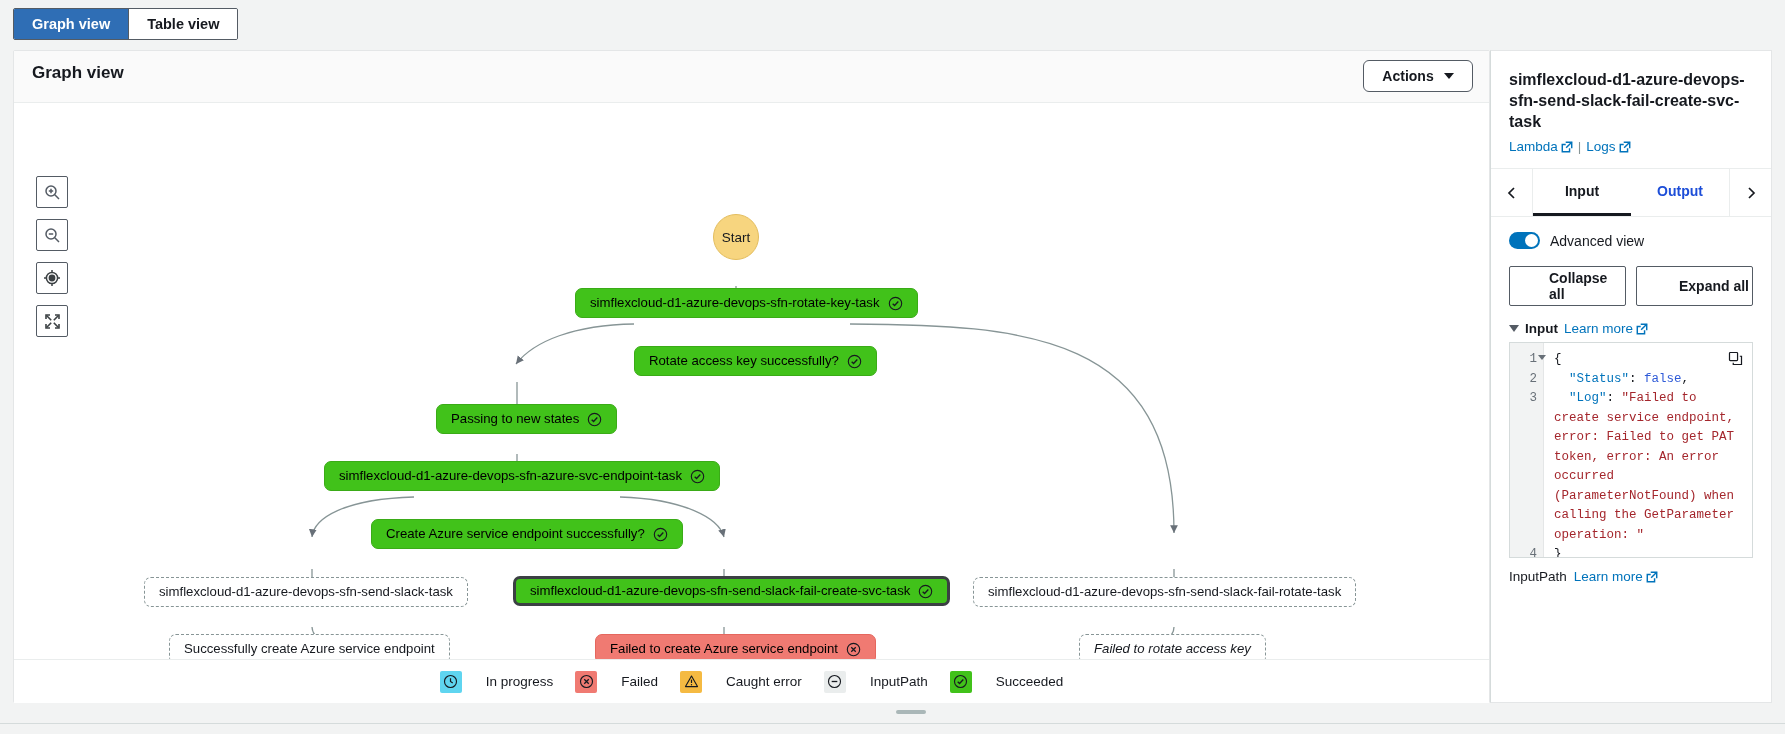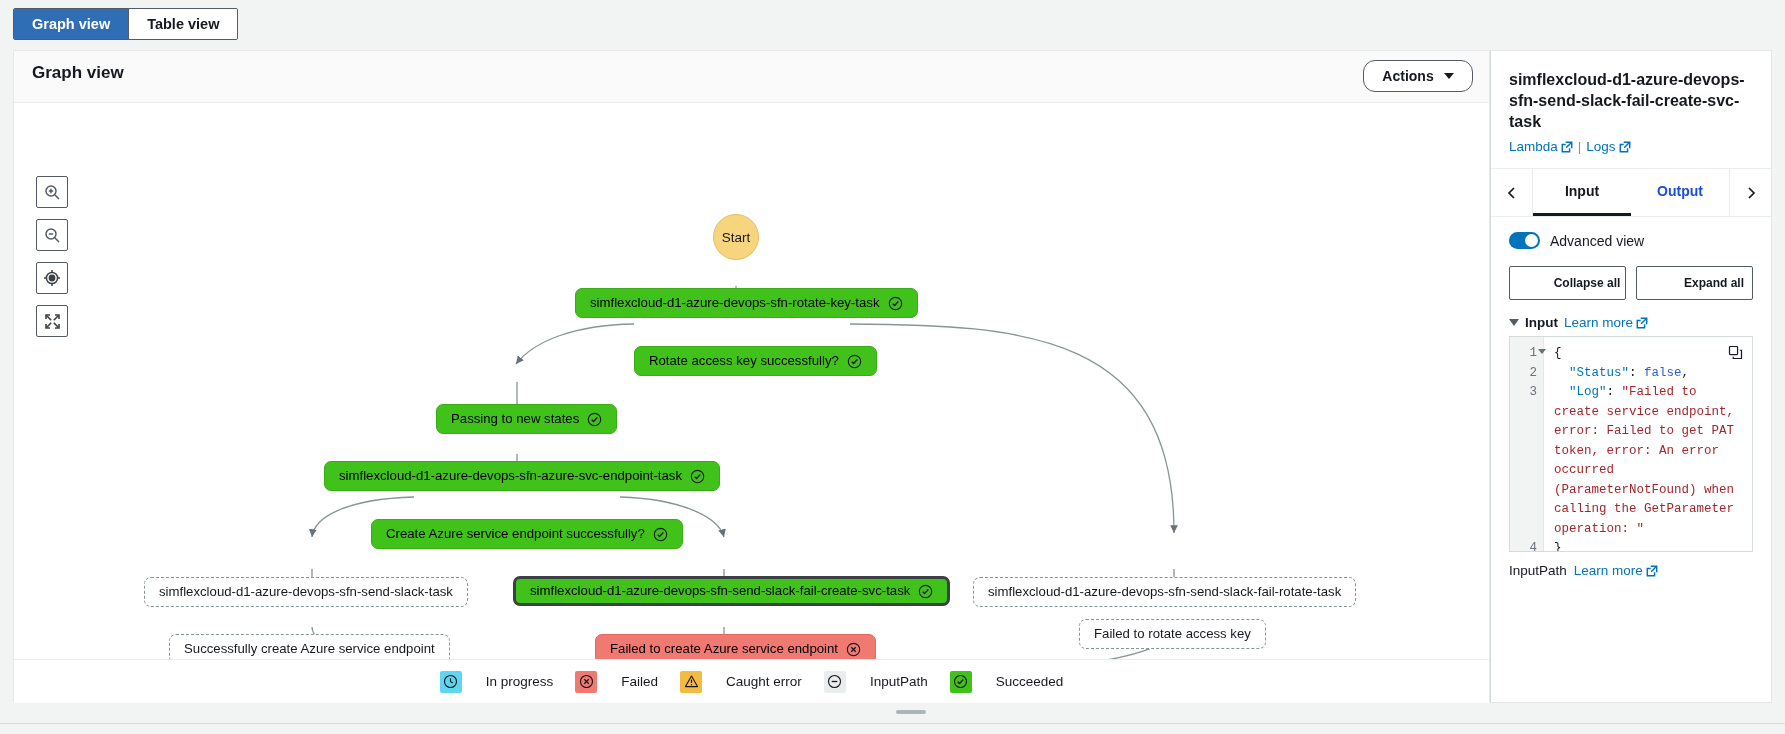--- a/index.html
+++ b/index.html
@@ -46,21 +46,21 @@
   }
   #card-title {
     position: absolute; left: 18px; top: 12px;
     font-size: 17px; font-weight: bold; color: #16191f;
   }
   #actions-btn {
     position: absolute; right: 16px; top: 9px;
     height: 32px; min-width: 110px;
     display: flex; align-items: center; justify-content: center; gap: 10px;
     padding: 0 16px;
-    background: #fff; border: 1px solid #545b64; border-radius: 12px;
+    background: #fff; border: 1px solid #545b64; border-radius: 6px;
     font-size: 14px; font-weight: bold; color: #16191f;
     cursor: pointer;
   }
   .caret-down {
     width: 0; height: 0;
     border-left: 5px solid transparent;
     border-right: 5px solid transparent;
     border-top: 6px solid #16191f;
   }
 
@@ -176,24 +176,24 @@
     position: relative; cursor: pointer; flex: 0 0 31px;
   }
   .toggle .knob {
     position: absolute; right: 2px; top: 2px;
     width: 13px; height: 13px; border-radius: 50%; background: #fff;
   }
   .toggle-label { font-size: 14px; color: #16191f; }
 
   #rp-buttons { display: flex; gap: 10px; margin-top: 17px; }
   .rp-btn {
-    flex: 1; height: 34px;
+    flex: 1; height: 40px;
     display: flex; align-items: center; justify-content: center;
     background: #fff; border: 1px solid #545b64; border-radius: 2px;
-    font-size: 12px; font-weight: bold; color: #16191f; cursor: pointer; padding-left: 39px;
+    font-size: 14px; font-weight: bold; color: #16191f; cursor: pointer; padding-left: 39px;
   }
   #rp-input-head {
     margin-top: 15px; display: flex; align-items: center; gap: 6px;
     font-size: 13.5px; color: #16191f;
   }
   .tri-down {
     width: 0; height: 0;
     border-left: 5px solid transparent; border-right: 5px solid transparent;
     border-top: 7px solid #545b64; cursor: pointer;
   }
@@ -405,21 +405,21 @@
     </div>
 
     <div class="node failed" style="left:581px; top:531px;">
       <span class="node-label">Failed to create Azure service endpoint</span>
       <svg class="status-ico" viewBox="0 0 16 16">
         <circle cx="8" cy="8" r="6.6" fill="none" stroke="#16191f" stroke-width="1.2"></circle>
         <path d="M5.6,5.6 L10.4,10.4 M10.4,5.6 L5.6,10.4" fill="none" stroke="#16191f" stroke-width="1.4"></path>
       </svg>
     </div>
 
-    <div class="node inactive" style="left:1065px; top:516px;">
+    <div class="node inactive" style="left:1065px; top:531px;font-style:italic;">
       <span class="node-label">Failed to rotate access key</span>
     </div>
 
     <div class="circle-node" style="left:688px; top:575px;">
       <span>End</span>
     </div>
 
     <div id="legend">
       <div class="legend-item">
         <span class="legend-sw" style="background:#5fd5f0;">

